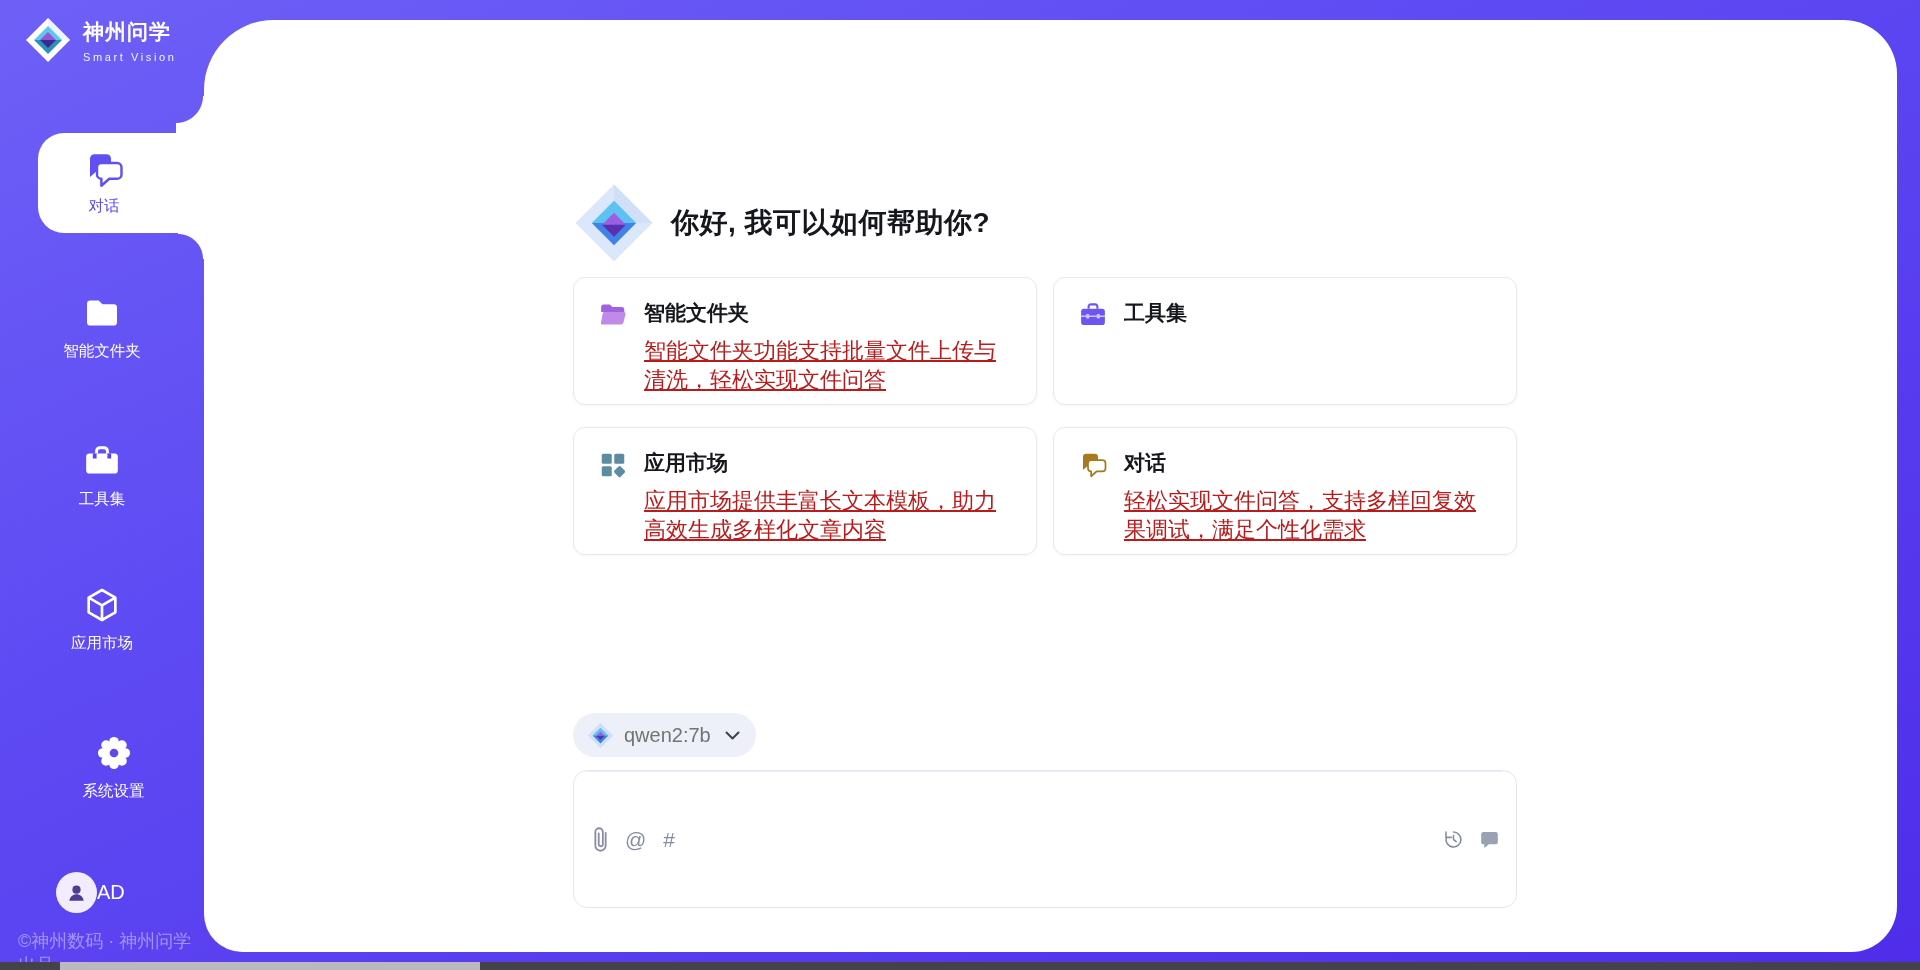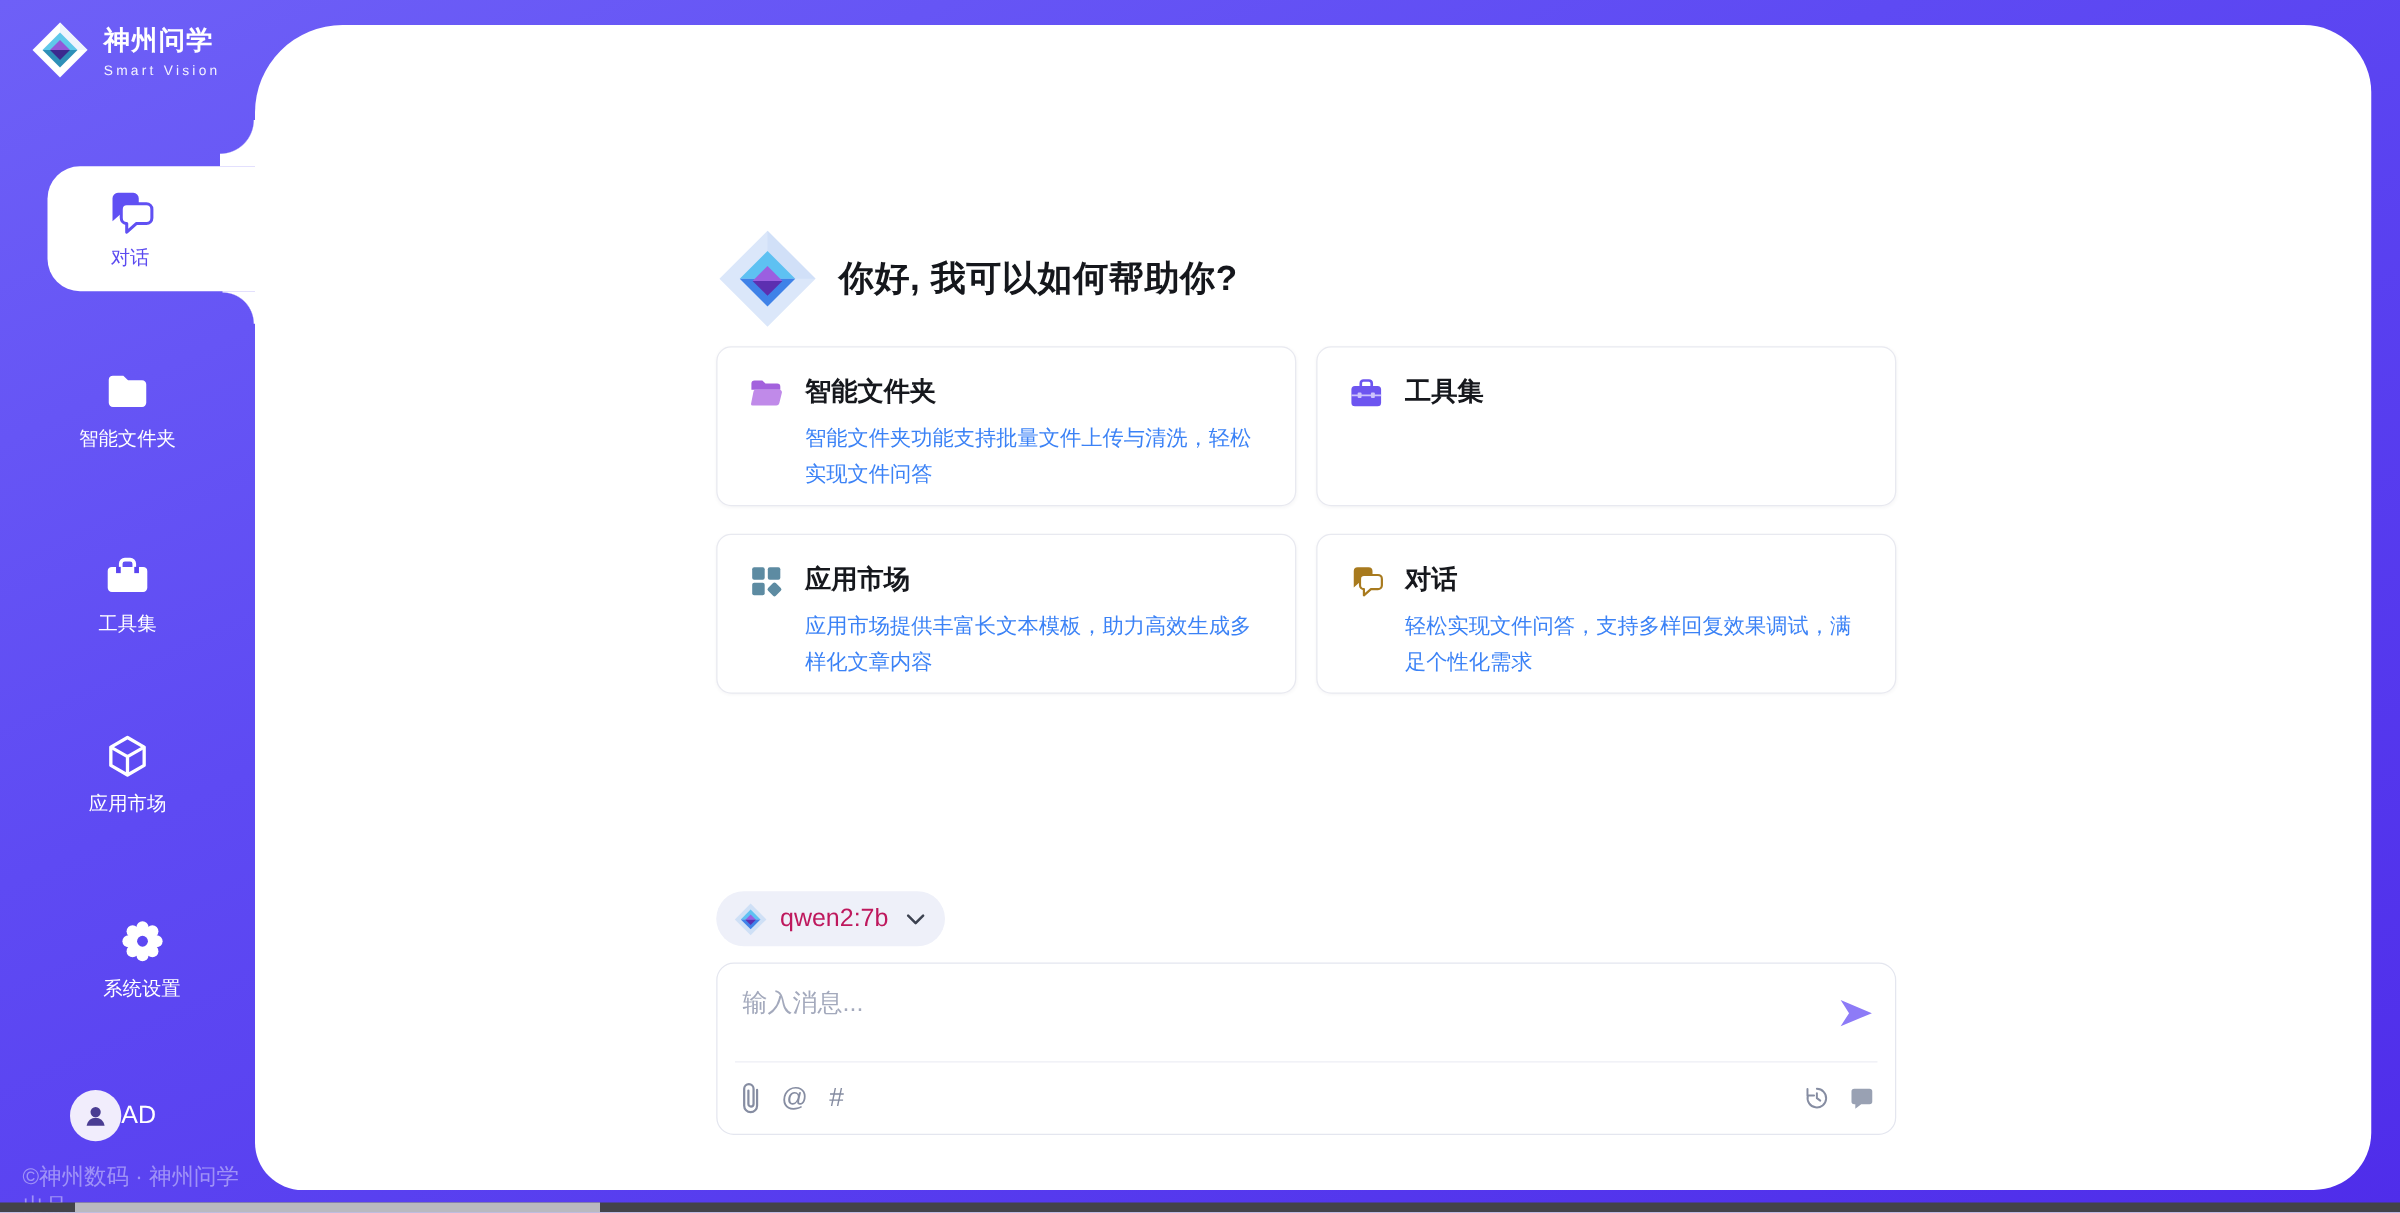--- a/index.html
+++ b/index.html
@@ -45,26 +45,26 @@
   .greeting { position:absolute; top:162px; left:0; display:flex; align-items:center; gap:16px; }
   .greeting h1 { font-size:28px; font-weight:bold; color:#15171c; letter-spacing:.5px; }
 
   .cards { position:absolute; top:257px; left:0; display:grid;
            grid-template-columns:464px 464px; column-gap:16px; row-gap:22px; }
   .card { width:464px; height:128px; background:#fff; border:1px solid #e8e9f0; border-radius:12px;
           padding:21px 24px 0 24px; display:flex; align-items:flex-start; gap:16px; cursor:pointer;
           box-shadow:0 1px 3px rgba(25,25,60,.04); }
   .card-icon { flex:0 0 30px; margin-top:1px; }
   .card-title { font-size:21px; font-weight:bold; color:#16181d; margin-bottom:9px; }
-  .card-desc { font-size:17px; color:#3b82f6; line-height:29px; width:362px; }
+  .card-desc { font-size:22px; color:#b91c1c; line-height:29px; width:362px;text-decoration:underline; }
 
   .model-pill { position:absolute; top:693px; left:0; height:44px; padding:0 16px 0 14px;
                 background:#eef0f9; border-radius:22px; display:inline-flex; align-items:center;
                 gap:10px; cursor:pointer; }
-  .model-name { font-size:20px; color:#be185d; }
+  .model-name { font-size:20px; color:#737373; }
   .model-pill svg.chev { margin-left:4px; }
 
   .composer { position:absolute; top:750px; left:0; width:944px; height:138px; background:#fff;
               border:1.5px solid #e4e6ef; border-radius:14px; display:flex; flex-direction:column; }
   .composer-top { height:78px; display:flex; align-items:center; }
   .composer-top textarea { flex:1; height:100%; border:none; outline:none; resize:none;
               font-family:inherit; font-size:20px; color:#30343f; padding:18px 0 0 20px; background:transparent; }
   .composer-top textarea::placeholder { color:#a3a9bc; }
   .send-btn { border:none; background:transparent; margin:0 16px 0 10px; cursor:pointer; display:flex; }
   .composer-divider { border-top:1px solid #edeef5; margin:0 14px; }
@@ -243,28 +243,20 @@
           <polygon points="48,34 63,49 33,49" fill="#9b5fe0"></polygon>
           <polygon points="33,49 63,49 48,64" fill="#5c2fb0"></polygon>
         </svg>
         <span class="model-name">qwen2:7b</span>
         <svg class="chev" width="15" height="9" viewBox="0 0 15 9">
           <path d="M1.5 1.5l6 6 6-6" stroke="#3c4250" stroke-width="2" fill="none" stroke-linecap="round" stroke-linejoin="round"></path>
         </svg>
       </div>
 
       <div class="composer">
-        <div class="composer-top">
-          <textarea placeholder="输入消息..." style=""></textarea>
-          <button class="send-btn">
-            <svg width="30" height="25" viewBox="0 0 30 26">
-              <path d="M2 2 L28 13 L2 24 L9 13 Z" fill="#8d7bf7"></path>
-            </svg>
-          </button>
-        </div>
         <div class="composer-divider"></div>
         <div class="composer-bottom">
           <button class="tool-btn">
             <svg width="15" height="27" viewBox="0 0 16 28" fill="none" stroke="#868da2" stroke-width="1.9" stroke-linecap="round">
               <path d="M13.5 7v13.5a5.5 5.5 0 01-11 0V6a4 4 0 018 0v13a2.2 2.2 0 01-4.4 0V7.5"></path>
             </svg>
           </button>
           <button class="tool-btn">
             <span>@</span>
           </button>

